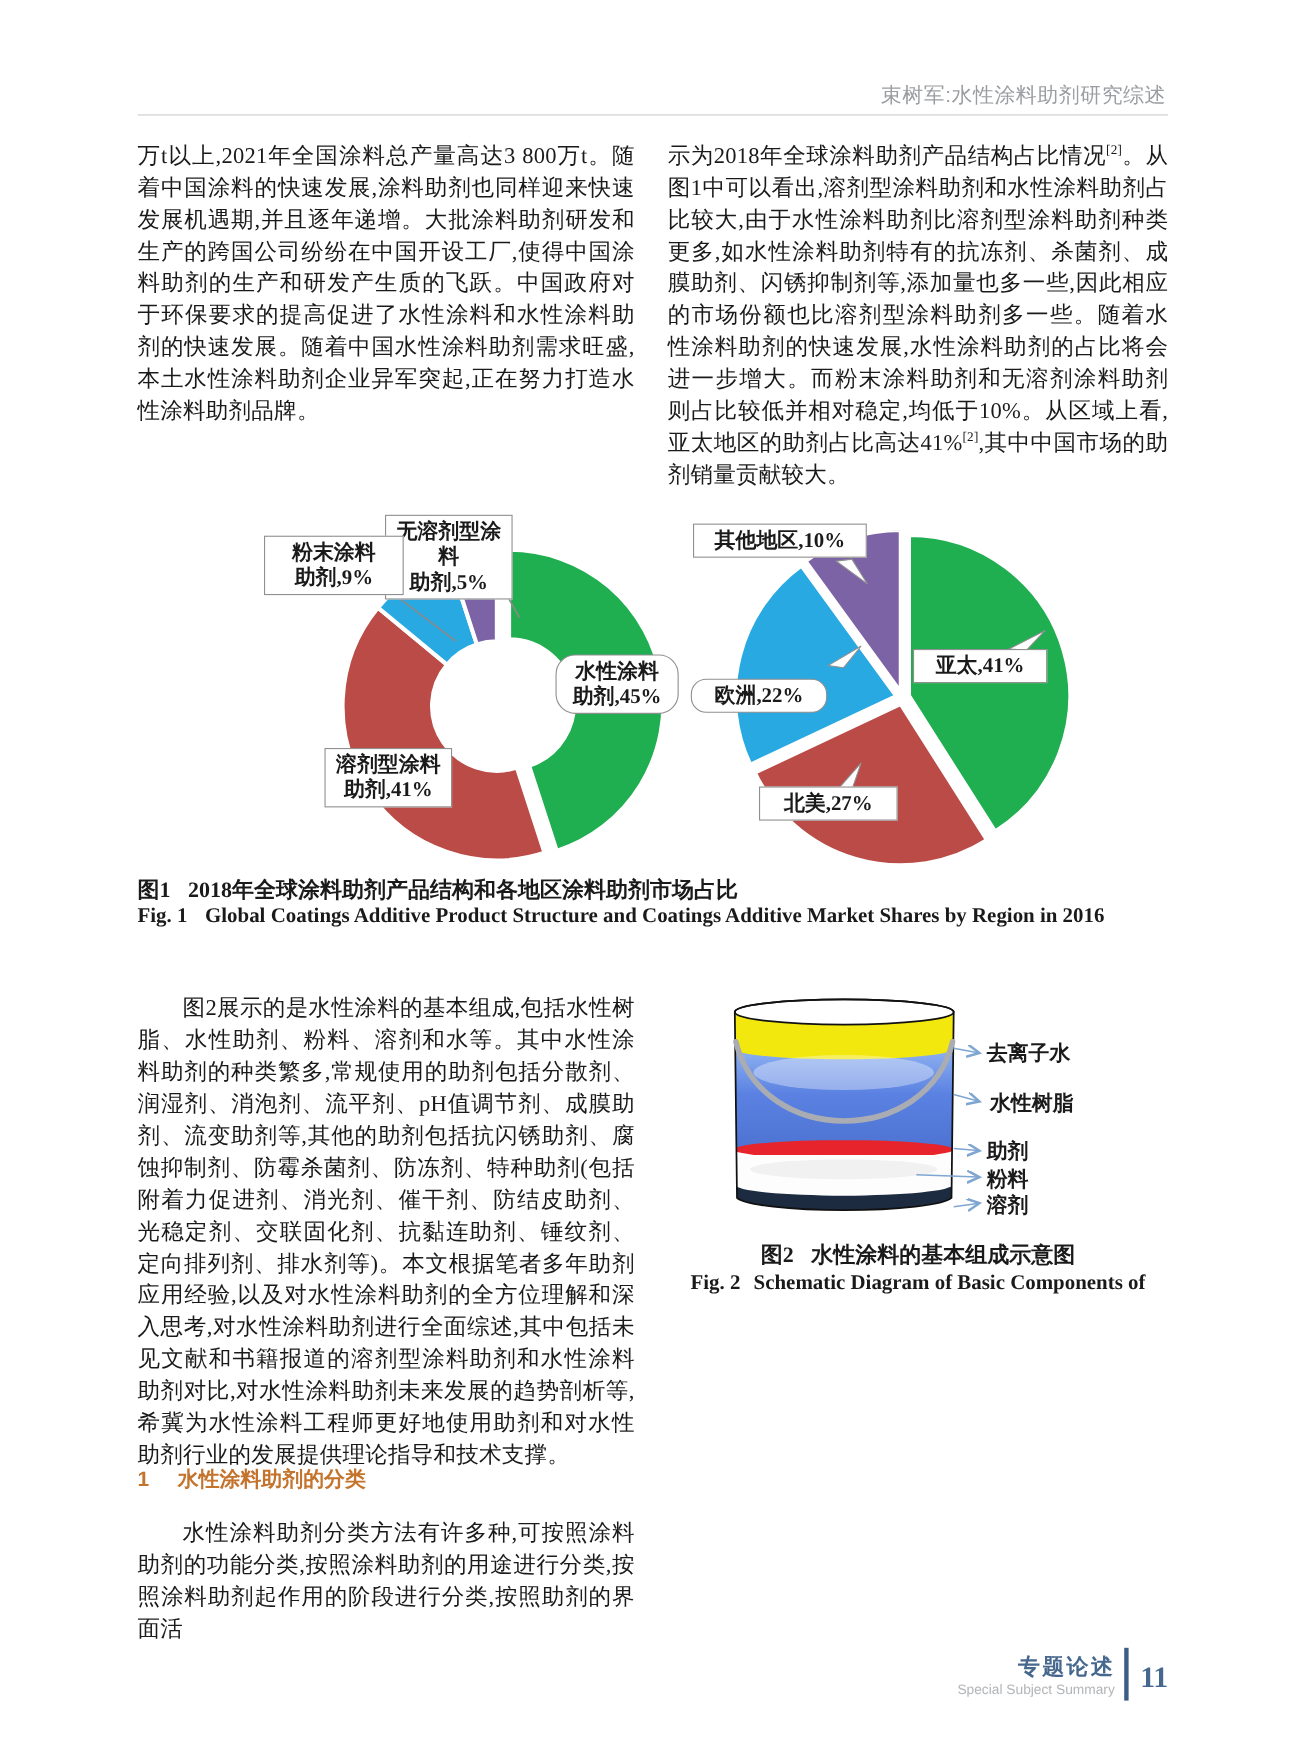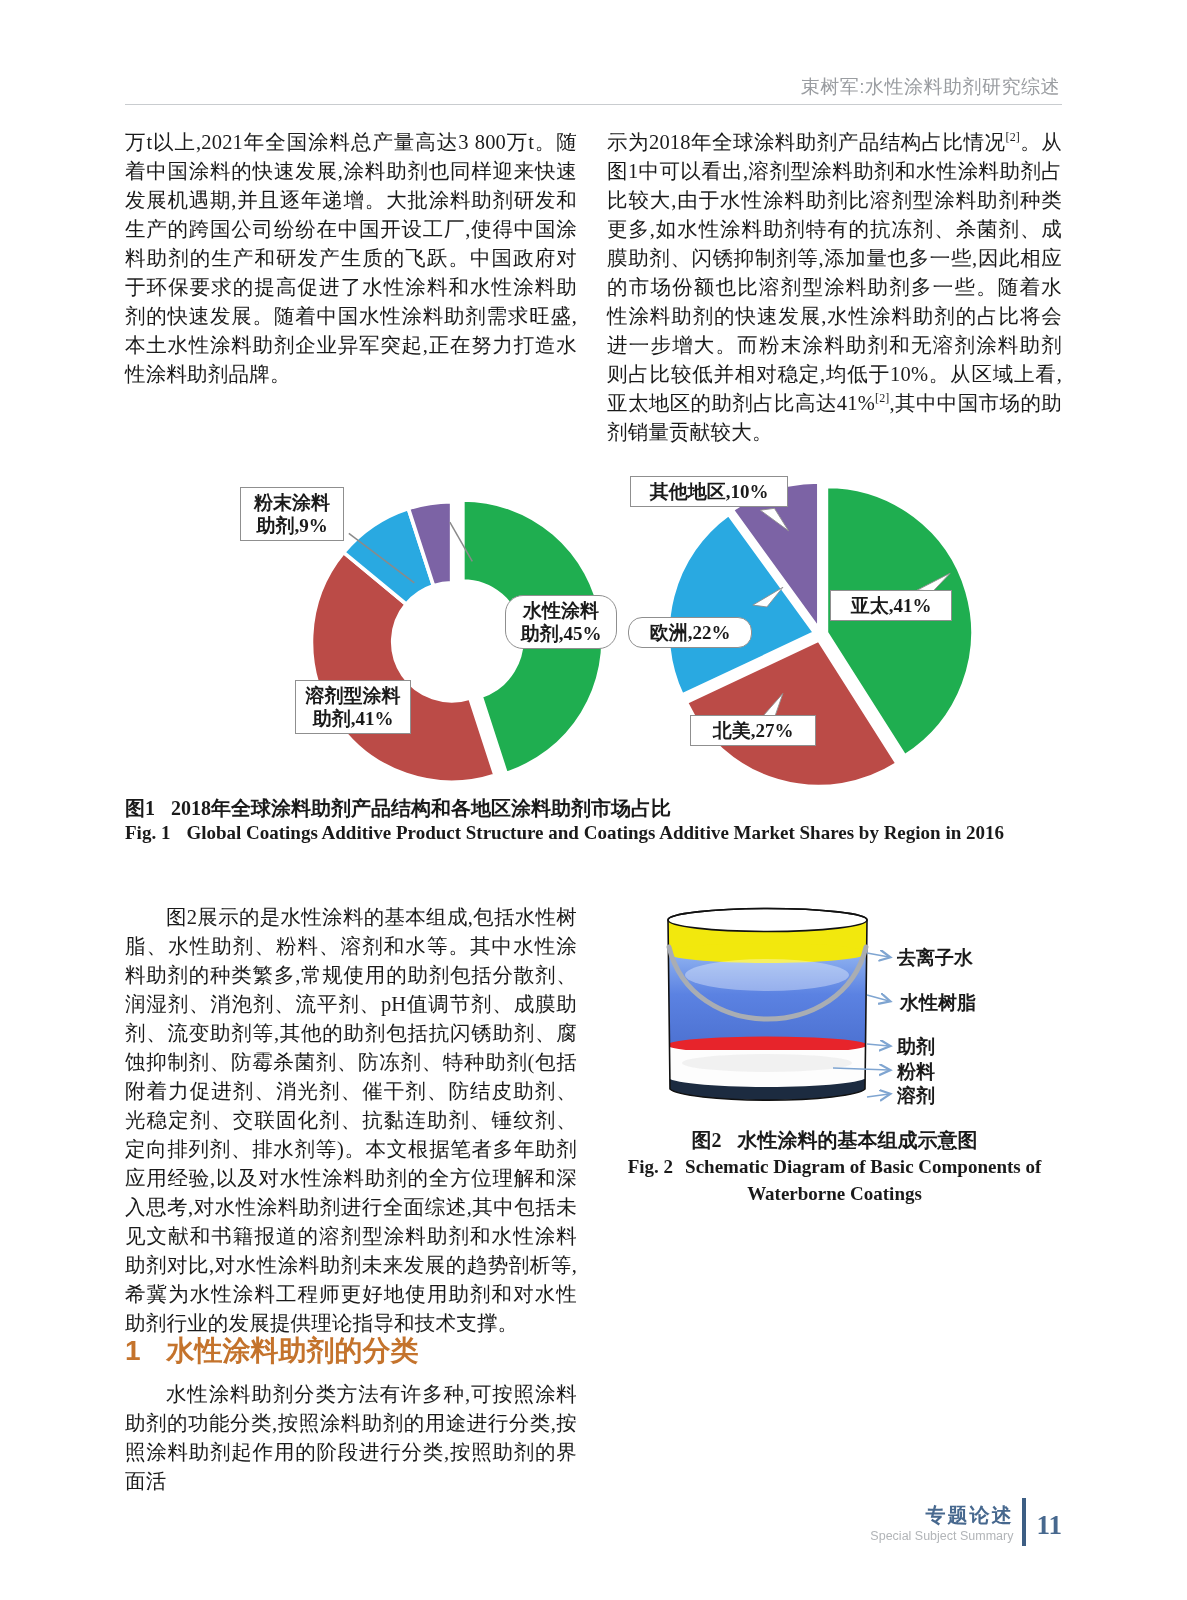--- a/index.html
+++ b/index.html
@@ -34,21 +34,21 @@
   
   .fig2{position:absolute;left:607px;top:895px;width:455px;height:330px;}
   .bucket-label{position:absolute;font-size:19px;font-weight:bold;white-space:nowrap;}
   .fig2 .cap2{position:absolute;width:455px;text-align:center;font-weight:bold;}
   .cap2-cn{top:232px;font-size:20px;}
   .cap2-en1{top:261px;font-size:19px;}
   .cap2-en2{top:288px;font-size:19px;}
   
   .section-heading{position:absolute;left:125px;top:1332px;width:452px;
         font-family:"Liberation Sans","DejaVu Sans",sans-serif;font-weight:bold;
-        font-size:28px;color:#c4732c;}
+        font-size:19px;color:#c4732c;}
   .sec-num{margin-right:26px;}
   
   .footer{position:absolute;top:1498px;right:125px;display:flex;align-items:center;}
   .footer-text{text-align:right;margin-right:9px;}
   .footer-cn{font-family:"Liberation Sans","DejaVu Sans",sans-serif;font-weight:bold;
              font-size:20px;color:#47688e;letter-spacing:2px;}
   .footer-en{font-family:"Liberation Sans","DejaVu Sans",sans-serif;font-size:12.5px;color:#b2b5b8;}
   .footer-bar{width:4px;height:48px;background:#3d5e84;margin-right:10px;}
   .footer-page{font-size:27px;color:#47688e;font-weight:bold;padding-top:6px;}
 </style>
@@ -75,21 +75,25 @@
             <path d="M241.85226008714164,36.12278641951724 A150,150 0 0 1 288.20480924338375,328.7812638637903 L261.32033073276335,246.03934694611192 A63,63 0 0 0 241.85226008714164,123.12278641951724 Z" fill="#1fae50" stroke="#ffffff" stroke-width="4" stroke-linejoin="round"></path>
             <path d="M276.3525491562421,330.658477444273 A150,150 0 0 1 114.42301358363164,92.3864015376965 L181.4576657051253,147.84228864583253 A63,63 0 0 0 249.46807064562168,247.91656052659468 Z" fill="#bb4b47" stroke="#ffffff" stroke-width="4" stroke-linejoin="round"></path>
             <path d="M114.42301358363164,92.3864015376965 A150,150 0 0 1 183.64745084375787,45.34152255572698 L210.5319293543783,128.08343947340532 A63,63 0 0 0 181.4576657051253,147.84228864583253 Z" fill="#29a9e1" stroke="#ffffff" stroke-width="4" stroke-linejoin="round"></path>
             <path d="M183.64745084375787,45.34152255572698 A150,150 0 0 1 229.99999999999997,38 L230,125 A63,63 0 0 0 210.5319293543783,128.08343947340532 Z" fill="#7c63a5" stroke="#ffffff" stroke-width="4" stroke-linejoin="round"></path>
           </g>
         <g class="leaders" stroke="#8a8a8a" stroke-width="1.6">
           <line x1="120" y1="72" x2="190" y2="125"></line>
           <line x1="228" y1="60" x2="252" y2="102"></line>
         </g>
       </svg>
-      <div class="callout" style="left:27px;top:21px;width:104px;">
+      <div class="callout" style="left:137px;top:2px;width:116px;">
+        <div>无溶剂型涂料</div>
+        <div>助剂,5%</div>
+      </div>
+      <div class="callout" style="left:27px;top:21px;width:127px;">
         <div>粉末涂料</div>
         <div>助剂,9%</div>
       </div>
       <div class="callout" style="left:292px;top:129px;width:112px;border-radius:18px;">
         <div>水性涂料</div>
         <div>助剂,45%</div>
       </div>
       <div class="callout" style="left:82px;top:214px;width:116px;">
         <div>溶剂型涂料</div>
         <div>助剂,41%</div>
@@ -179,21 +183,20 @@
     <div class="bucket-label" style="left:290px;top:139px;">助剂</div>
     <div class="bucket-label" style="left:290px;top:164px;">粉料</div>
     <div class="bucket-label" style="left:290px;top:188px;">溶剂</div>
 
     <div class="cap2 cap2-cn">
       <span class="cap-label">图2</span><span>水性涂料的基本组成示意图</span>
     </div>
     <div class="cap2 cap2-en1">
       <span class="cap-label" style="margin-right:12px;">Fig. 2</span><span>Schematic Diagram of Basic Components of</span>
     </div>
-    <div class="cap2 cap2-en2">Waterborne Coatings</div>
   </div>
 
   <div class="section-heading">
     <span class="sec-num">1</span><span class="sec-title">水性涂料助剂的分类</span>
   </div>
 
   <div class="col" style="left:125px;top:1380px;width:452px;">
     <p class="para indent">水性涂料助剂分类方法有许多种,可按照涂料助剂的功能分类,按照涂料助剂的用途进行分类,按照涂料助剂起作用的阶段进行分类,按照助剂的界面活</p>
   </div>
 

